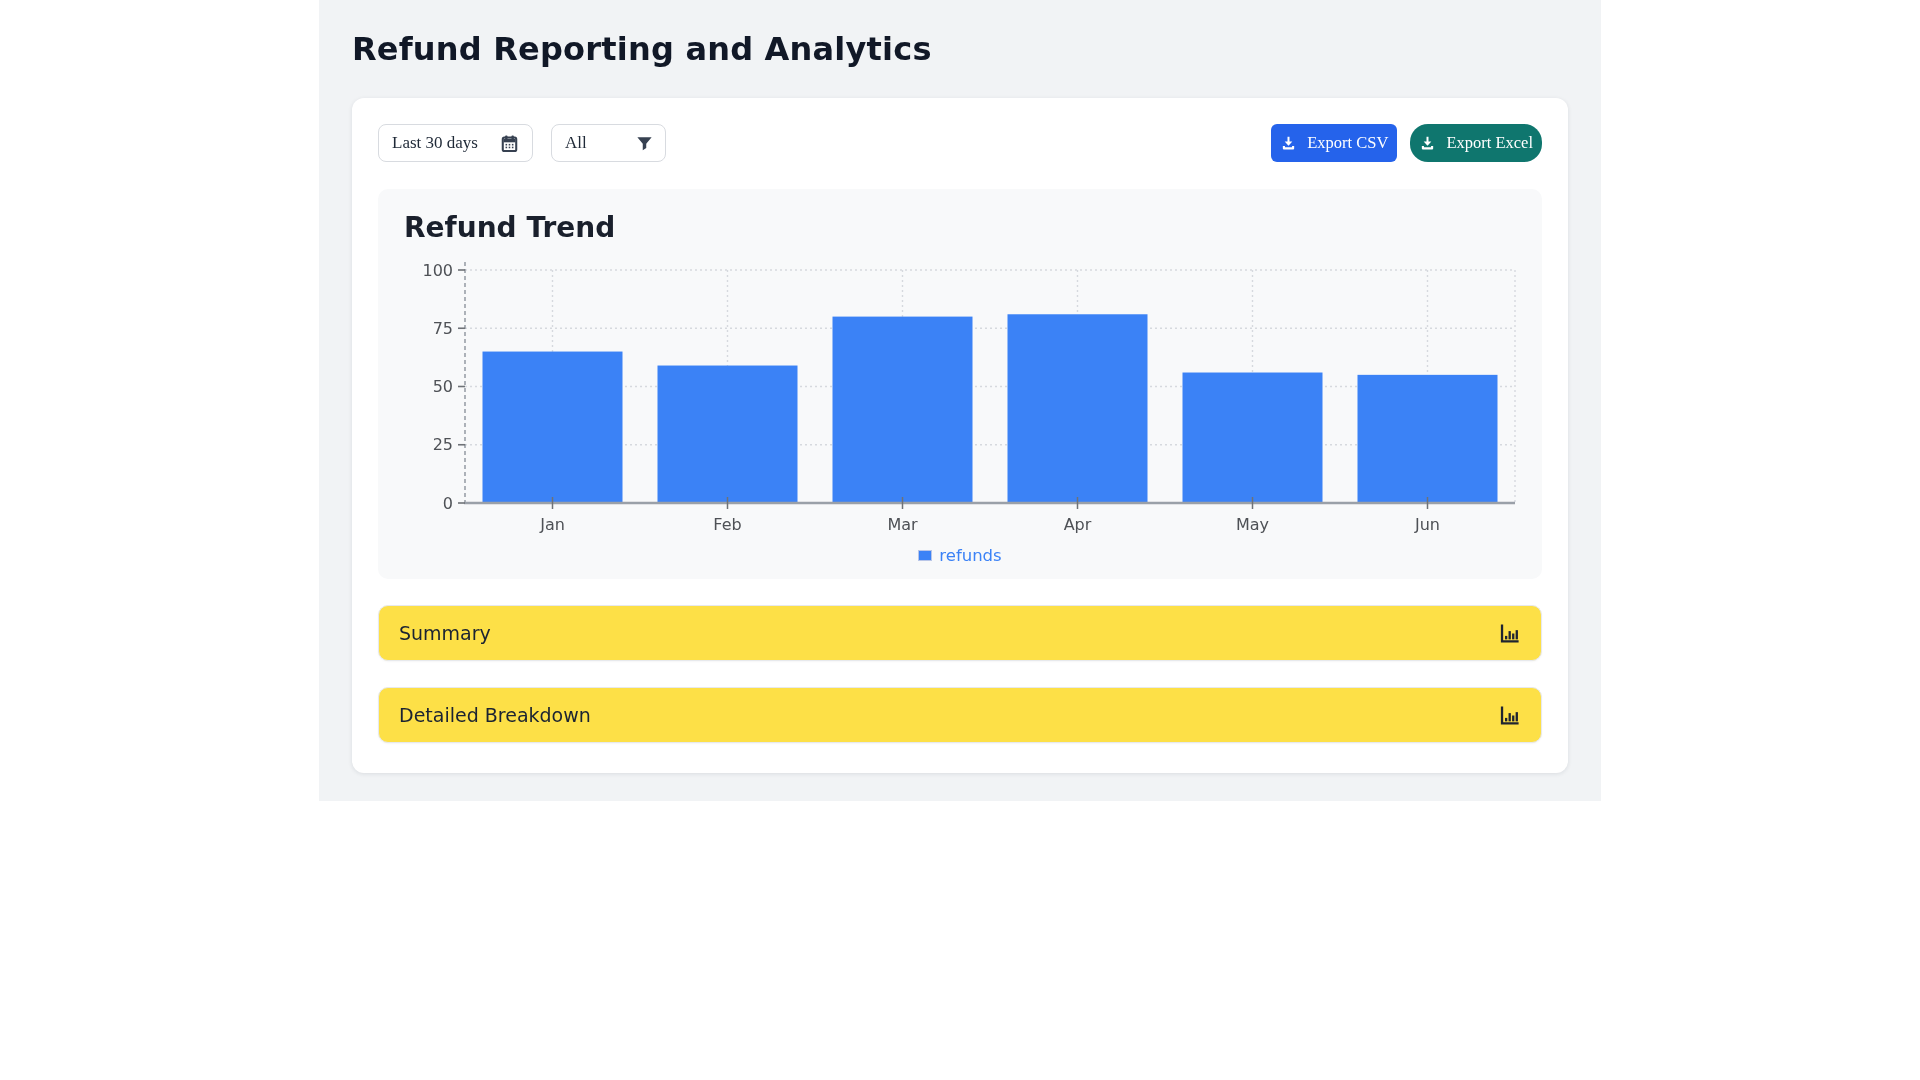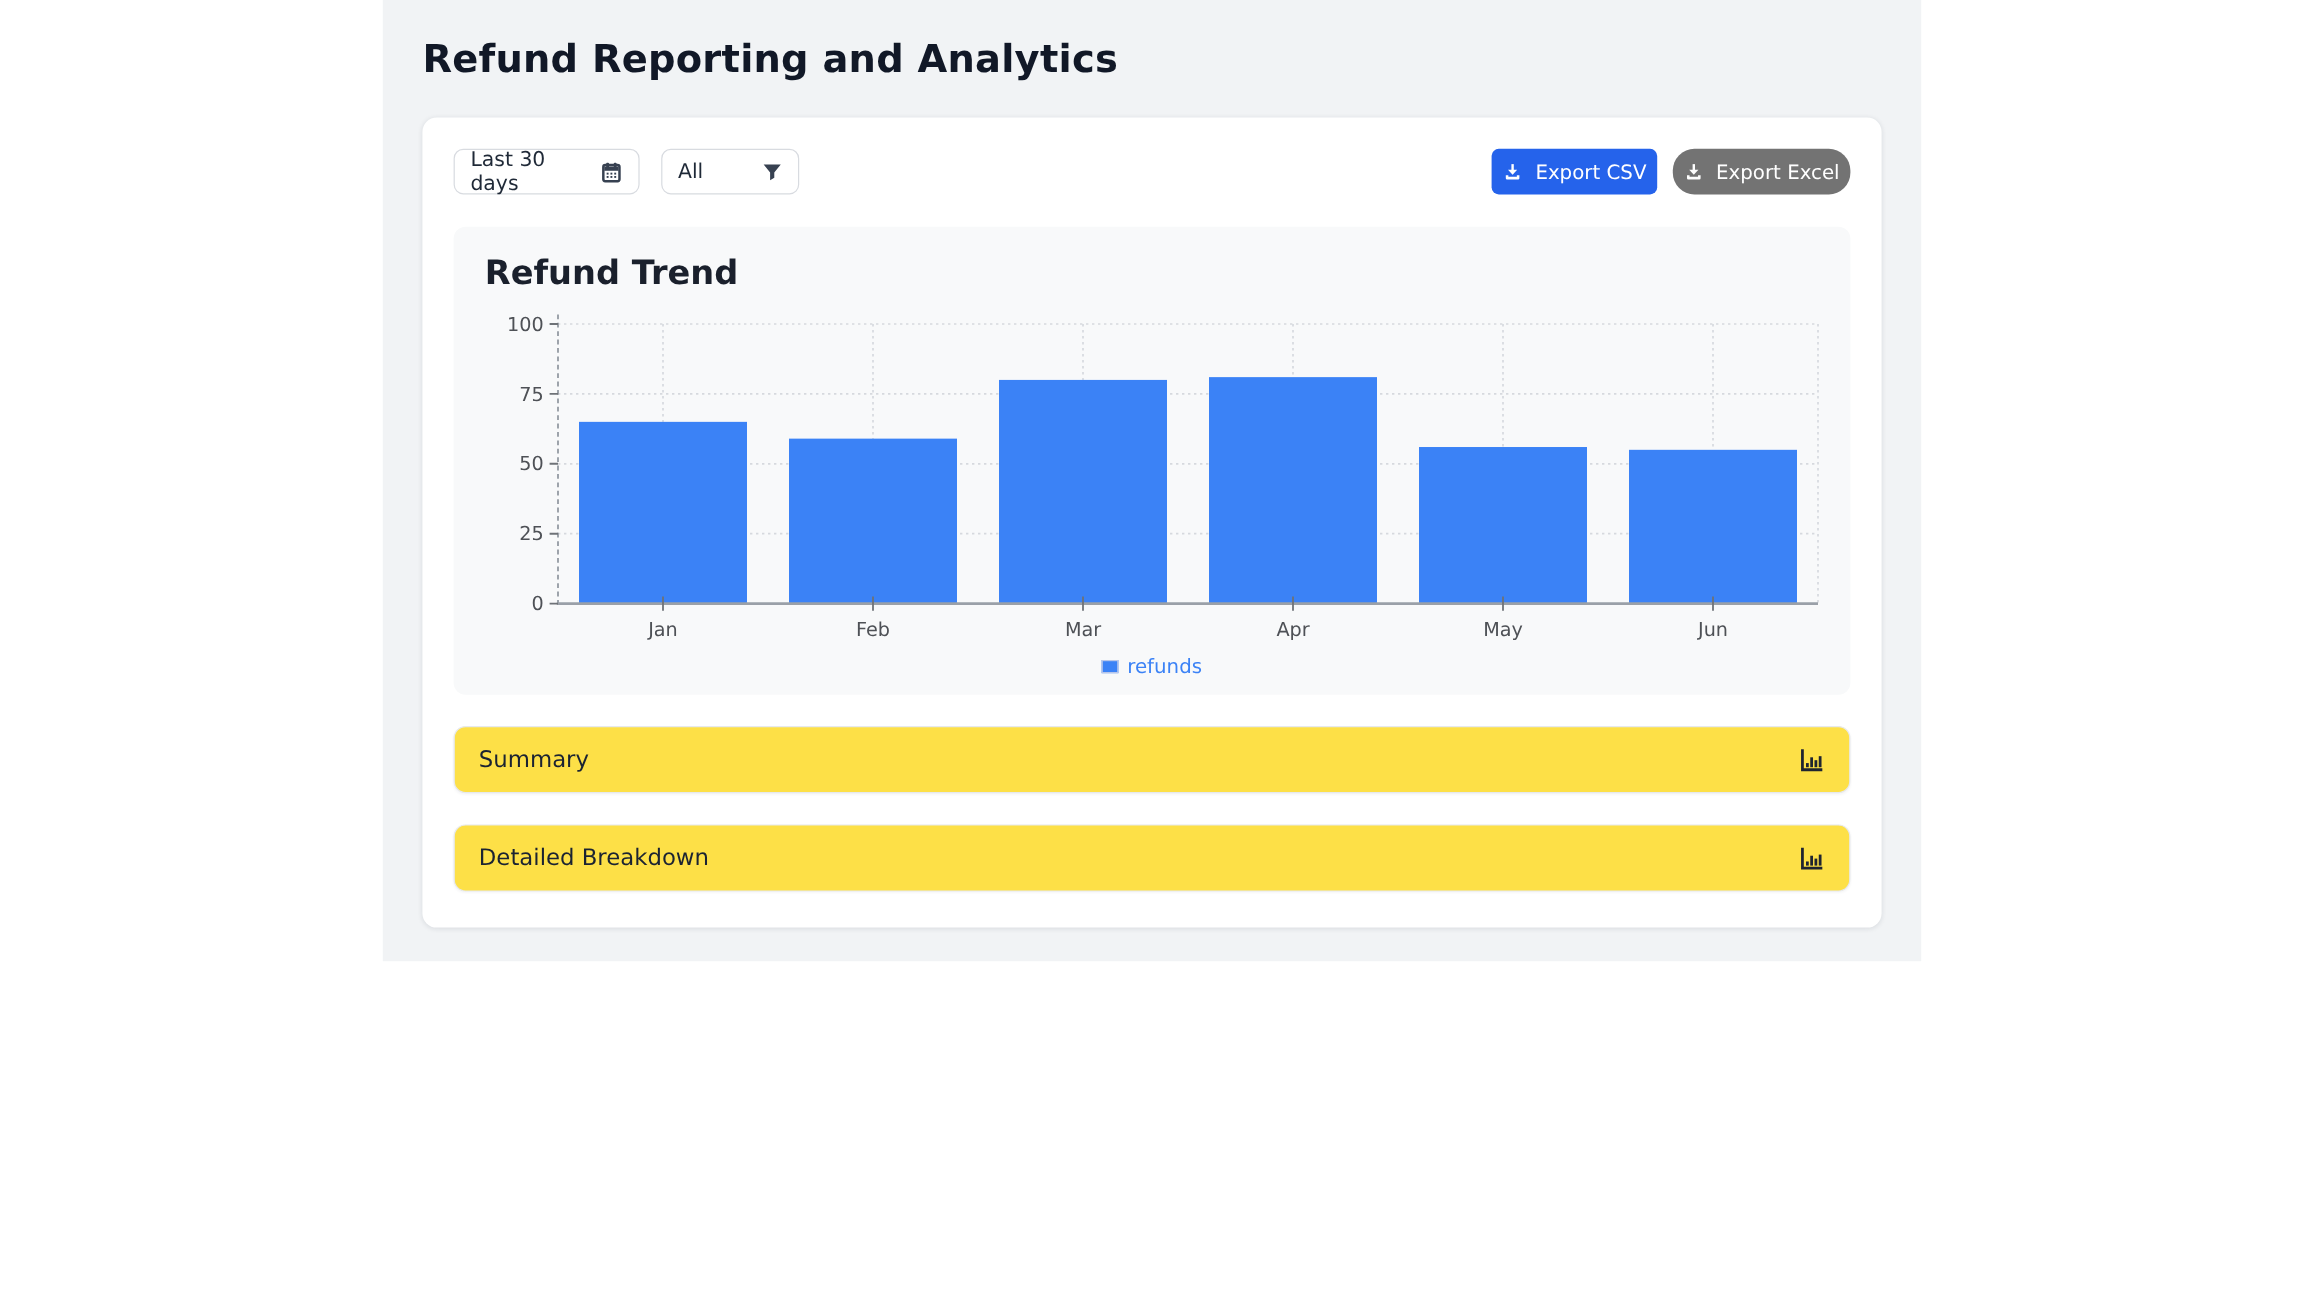--- a/index.html
+++ b/index.html
@@ -2,33 +2,33 @@
 <html><head>
 <meta charset="utf-8">
 <style>
   * { margin: 0; padding: 0; box-sizing: border-box; }
   html, body { width: 1920px; height: 1080px; background: #ffffff; font-family: "DejaVu Sans", "Liberation Sans", sans-serif; }
   .app { width: 1282px; min-height: 796px; margin: 0 auto; background: #f1f3f5; padding: 28px 33px 28px; }
   h1.page-title { font-size: 32px; font-weight: 700; color: #111827; letter-spacing: 0.2px; margin: 2px 0 30px 0; }
   .card { background: #ffffff; border-radius: 12px; box-shadow: 0 1px 4px rgba(20,30,50,0.10); padding: 26px 26px 30px; }
 
   
-  .toolbar { display: flex; align-items: flex-start; justify-content: space-between; }
+  .toolbar { display: flex; align-items: flex-start; justify-content: space-between; font-family: Liberation Serif, serif; }
   .toolbar-left { display: flex; gap: 18px; }
   .select { height: 38px; border: 1px solid #d8dbe0; border-radius: 8px; background: #ffffff;
             display: flex; align-items: center; justify-content: space-between; gap: 14px;
             padding: 0 13px; font-size: 17px; color: #1f2937; cursor: pointer; }
   .select.w-date { width: 155px; }
   .select.w-filter { width: 115px; gap: 48px; }
   .select svg { flex: 0 0 auto; }
   .toolbar-right { display: flex; gap: 13px; }
   .btn { height: 38px; border: none; border-radius: 6px; color: #ffffff; font-size: 16.5px;
          font-family: inherit; display: flex; align-items: center; gap: 10px; padding: 0 9px; cursor: pointer; }
   .btn-csv { background: #2563eb; }
-  .btn-excel { background: #737373; border-radius: 18px; }
+  .btn-excel { background: #0f766e; border-radius: 18px; }
 
   
   .chart-panel { margin-top: 27px; background: #f8f9fa; border-radius: 10px; padding: 22px 24px 14px; }
   .chart-panel h2 { font-size: 28px; font-weight: 700; color: #1a202c; margin: 0 0 10px 2px; }
   .chart-svg { display: block; width: 1120px; height: 290px; font-family: inherit; }
   .legend { display: flex; align-items: center; justify-content: center; gap: 7px; margin-top: 2px; cursor: pointer; }
   .legend .swatch { width: 14px; height: 11px; background: #3b82f6; border: 1px solid #b9c6e8; display: inline-block; }
   .legend .legend-label { font-size: 16.5px; color: #3b82f6; }
 
   

